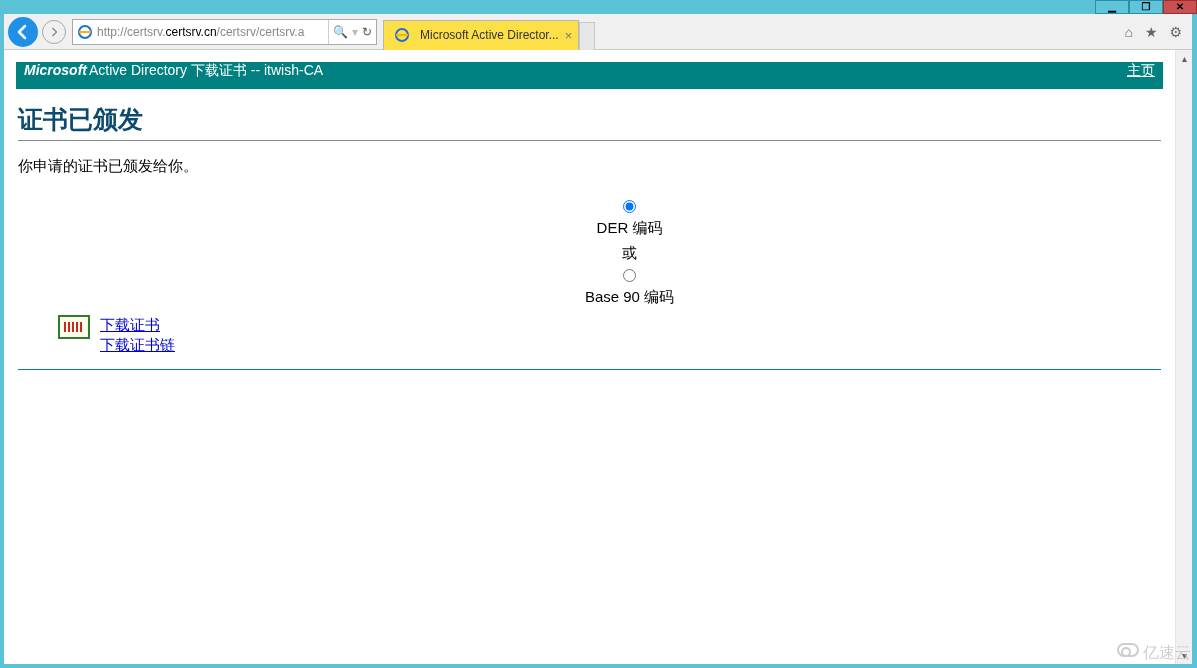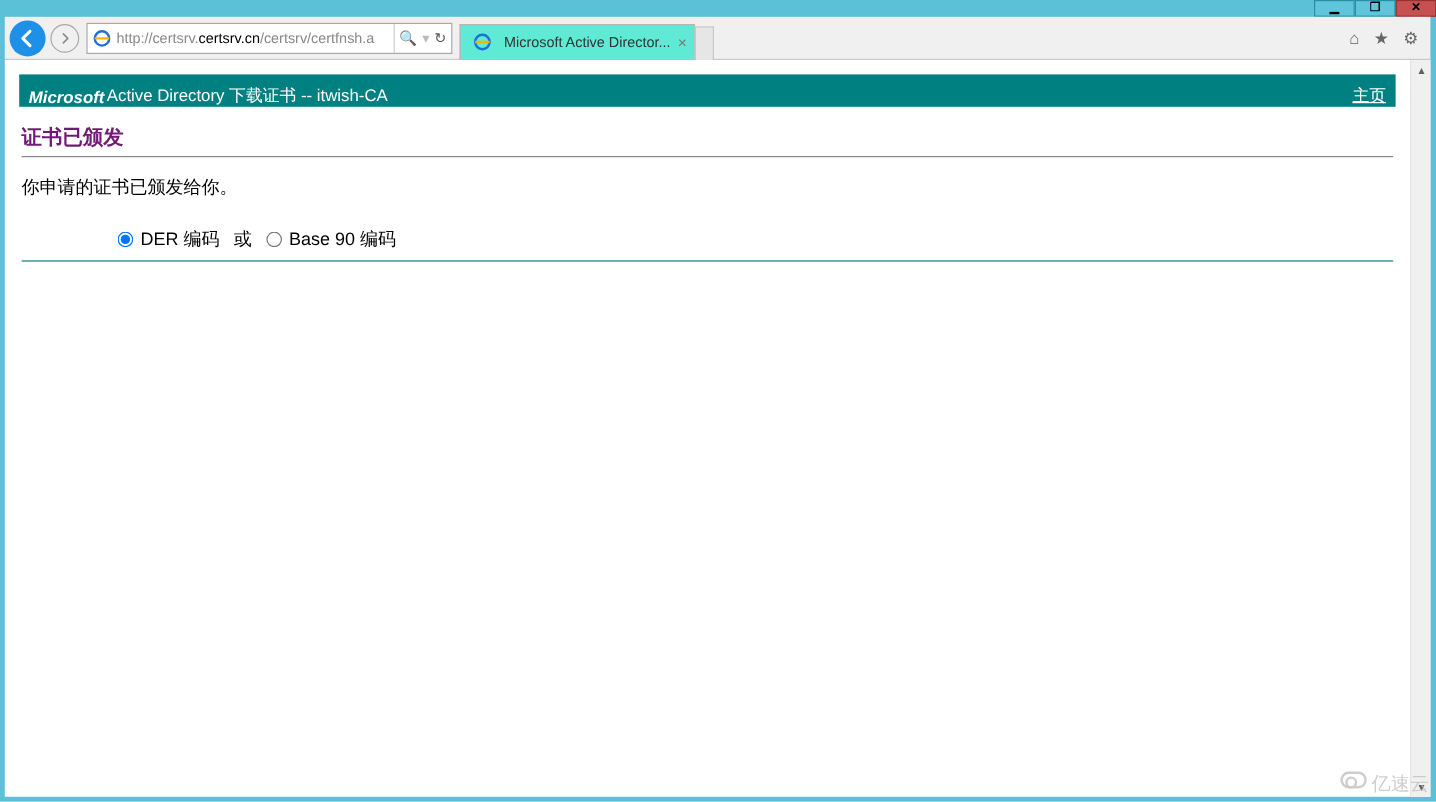--- a/index.html
+++ b/index.html
@@ -19,49 +19,49 @@
   .navbtn { width: 30px; height: 30px; border-radius: 50%; margin-left: 4px; display: flex; align-items: center; justify-content: center; }
   .navbtn.back { background: #1e90e8; color: #fff; font-size: 18px; }
   .navbtn.fwd { background: transparent; border: 1px solid #a8a8a8; color: #777; font-size: 14px; width: 24px; height: 24px;}
   .addrwrap { display: flex; align-items: center; margin-left: 6px; height: 26px; border: 1px solid #a8a8a8; background: #fff; width: 305px; }
   .ieicon { width: 16px; height: 16px; margin: 0 4px; position: relative; }
   .ieicon svg { width: 16px; height: 16px; }
   .addr { flex: 1; font-size: 12px; color: #888; white-space: nowrap; overflow: hidden; }
   .addr .dk { color: #000; }
   .addractions { display: flex; align-items: center; border-left: 1px solid #ccc; height: 100%; padding: 0 4px; gap: 4px; color: #555; font-size: 12px;}
   .addractions .sep { color: #bbb; }
-  .tab { margin-left: 6px; height: 30px; min-width: 196px; background: #5eead4; border: 1px solid #b6b6b6; border-bottom: none; display: flex; align-items: center; padding: 0 6px; gap: 6px; position: relative; top: 3px; }
+  .tab { margin-left: 6px; height: 30px; min-width: 196px; background: #fde047; border: 1px solid #b6b6b6; border-bottom: none; display: flex; align-items: center; padding: 0 6px; gap: 6px; position: relative; top: 3px; }
   .tab .label { font-size: 12px; color: #333; white-space: nowrap; overflow: hidden; flex: 1;}
   .tab .close { font-size: 13px; color: #777; }
   .newtab { width: 16px; height: 28px; background: #e6e6e6; border: 1px solid #c8c8c8; border-bottom: none; position: relative; top: 4px;}
   .spacer { flex: 1; }
   .toolicons { display: flex; gap: 12px; padding-right: 10px; color: #666; font-size: 14px;}
   .toolicons span { cursor: default; }
 
   
   .viewport { position: absolute; top: 50px; left: 4px; bottom: 4px; right: 5px; background: #fff; }
   .scroll { position: absolute; right: 0; top: 0; bottom: 0; width: 17px; background: #f0f0f0; border-left: 1px solid #e4e4e4;}
   .scroll .arrow { position: absolute; left: 0; width: 17px; height: 17px; display:flex; align-items:center; justify-content:center; color:#606060; font-size:10px;}
   .scroll .arrow.up { top: 0; }
   .scroll .arrow.down { bottom: 0; }
 
   .page { position: absolute; left: 0; right: 17px; top: 0; bottom: 0; padding: 12px 12px 0 12px; }
 
   
-  .hdr { background: #008080; color: #fff; height: 27px; display: flex; align-items: flex-end; padding: 0 8px; font-size: 14px;}
+  .hdr { background: #008080; color: #fff; height: 27px; display: flex; align-items: flex-start; padding: 0 8px; font-size: 14px;}
   .hdr .ms { font-style: italic; font-weight: bold; margin-right: 2px; font-family: "Segoe UI", Arial; }
   .hdr .rest {}
   .hdr .home { margin-left: auto; text-decoration: underline; color: #ffffff; font-size: 14px;}
 
   .content { padding: 14px 2px 0 2px; }
-  h2.title { font-size: 17px; font-weight: bold; color: #701a75; margin-bottom: 4px; }
+  h2.title { font-size: 25px; font-weight: bold; color: #0c4a6e; margin-bottom: 4px; }
   hr.rule { border: none; border-top: 1px solid #888; margin-bottom: 16px; }
   p.msg { font-size: 15px; color: #000; margin-bottom: 24px; }
 
-  .encrow { padding-left: 80px; font-size: 15px; display: flex; align-items: center; gap: 6px; margin-bottom: 8px;}
+  .encrow { padding-left: 80px; font-size: 15px; display: flex; align-items: center; gap: 6px; margin-bottom: 8px; flex-direction: column;}
   .encrow input[type=radio] { width: 13px; height: 13px; }
   .encrow .or { margin: 0 6px; }
 
   .dlrow { display: flex; align-items: flex-start; padding-left: 40px; gap: 10px; margin-bottom: 14px;}
   .certicon { width: 32px; height: 24px; border: 2px solid #2e7d32; background: #fffde7; position: relative; display: flex; align-items:center; justify-content:center;}
   .certicon::after { content: ""; position: absolute; width: 20px; height: 10px; background: repeating-linear-gradient(90deg,#c62828 0 2px,#fffde7 2px 4px); }
   .dllinks { display: flex; flex-direction: column; }
   .dllinks a { color: #0000cc; text-decoration: underline; font-size: 15px; line-height: 20px;}
   hr.rule2 { border: none; border-top: 1px solid #068585; margin-top: 6px;}
 
@@ -97,21 +97,21 @@
       </svg>
   </div>
   <div class="addrwrap">
     <span class="ieicon">
       <svg viewBox="0 0 16 16">
           <circle cx="8" cy="8" r="6" fill="none" stroke="#1e6fd6" stroke-width="2"></circle>
           <path d="M2 8 H14" stroke="#f7b500" stroke-width="2"></path>
         </svg>
     </span>
     <span class="addr">
-      <span>http://certsrv.</span><span class="dk">certsrv.cn</span><span>/certsrv/certfnsh.a</span>
+      <span>http://certsrv.</span><span class="dk">certsrv.cn</span><span>/certsrv/certsrv.a</span>
     </span>
     <div class="addractions">
       <span>🔍</span>
       <span class="sep">▾</span>
       <span>↻</span>
     </div>
   </div>
   <div class="tab">
     <span class="ieicon">
       <svg viewBox="0 0 16 16">
@@ -148,20 +148,27 @@
       <p class="msg">你申请的证书已颁发给你。</p>
 
       <div class="encrow">
         <input type="radio" name="enc" checked="" style="">
         <span>DER 编码</span>
         <span class="or">或</span>
         <input type="radio" name="enc" style="">
         <span>Base 90 编码</span>
       </div>
 
+      <div class="dlrow">
+        <div class="certicon"></div>
+        <div class="dllinks">
+          <a href="#">下载证书</a>
+          <a href="#">下载证书链</a>
+        </div>
+      </div>
       <hr class="rule2">
     </div>
   </div>
 </div>
 
 <div class="watermark">
   <span class="logo"></span>
   <span>亿速云</span>
 </div>
 

